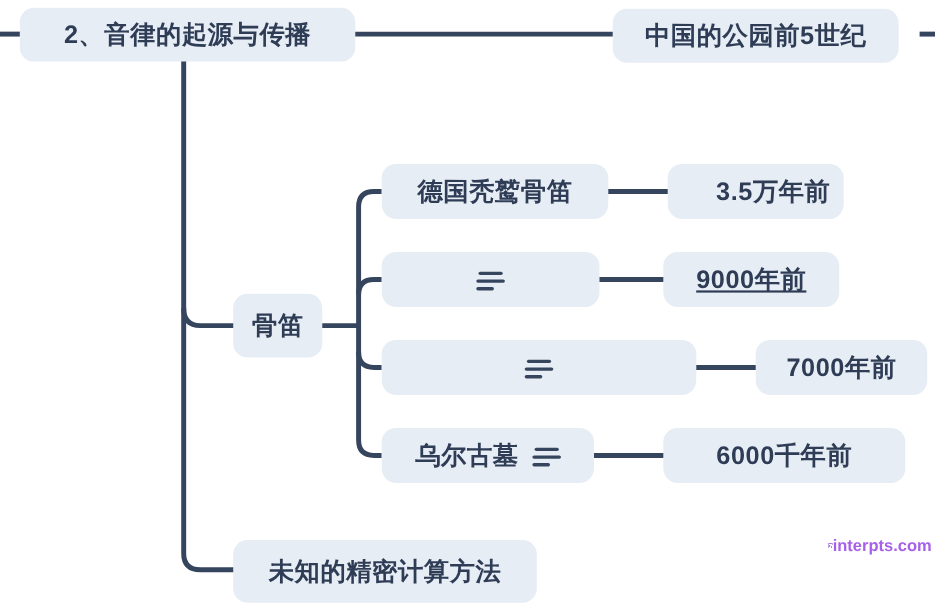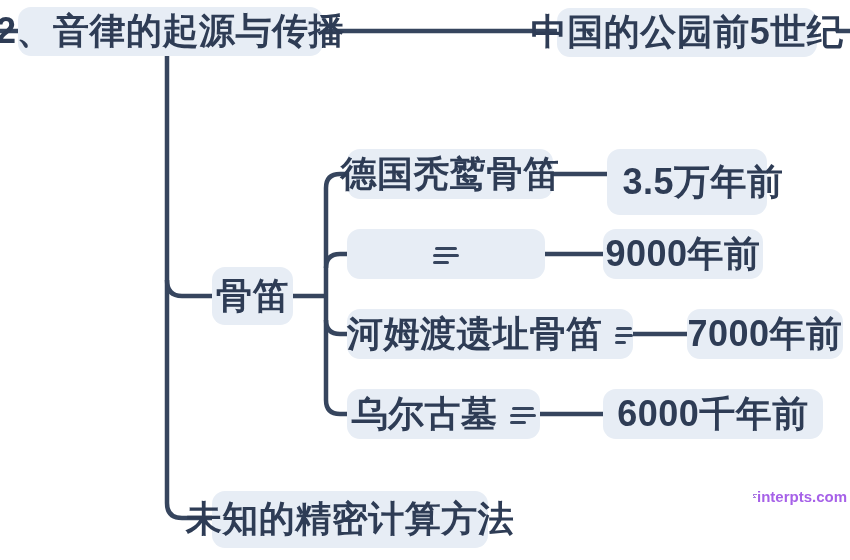--- a/index.html
+++ b/index.html
@@ -23,21 +23,21 @@
   .node{
     position:absolute;
     z-index:1;
     background:var(--node-fill);
     border-radius:13px;
     display:flex;
     align-items:center;
     justify-content:center;
     gap:12px;
     color:var(--text);
-    font-size:36px;
+    font-size:23px;
     font-weight:600;
     letter-spacing:0.5px;
     white-space:nowrap;
     cursor:default;
   }
   .notes-icon{
     display:inline-flex;
     flex-direction:column;
     justify-content:center;
     gap:4px;
@@ -97,37 +97,36 @@
   <span>中国的公园前5世纪</span>
 </div>
 
 <div class="node" style="left:212px;top:267px;width:81px;height:58px;">
   <span>骨笛</span>
 </div>
 
 <div class="node" style="left:347px;top:149px;width:206px;height:50px;">
   <span>德国秃鹫骨笛</span>
 </div>
-<div class="node" style="left:607px;top:149px;width:160px;height:66px;padding-left:32px;">
+<div class="node" style="left:607px;top:149px;width:160px;height:50px;padding-left:32px;">
   <span>3.5万年前</span>
 </div>
 
 <div class="node" style="left:347px;top:229px;width:198px;height:50px;">
   <span class="notes-icon">
       <i></i>
       <i></i>
       <i></i>
     </span>
 </div>
-<div class="node" style="left:603px;top:229px;width:160px;height:50px;">
+<div class="node" style="left:603px;top:229px;width:160px;height:50px;text-decoration:underline;">
   <span>9000年前</span>
 </div>
 
 <div class="node" style="left:347px;top:309px;width:286px;height:50px;">
-  <span>河姆渡遗址骨笛</span>
   <span class="notes-icon">
       <i></i>
       <i></i>
       <i></i>
     </span>
 </div>
 <div class="node" style="left:687px;top:309px;width:156px;height:50px;justify-content:center;">
   <span>7000年前</span>
 </div>
 

